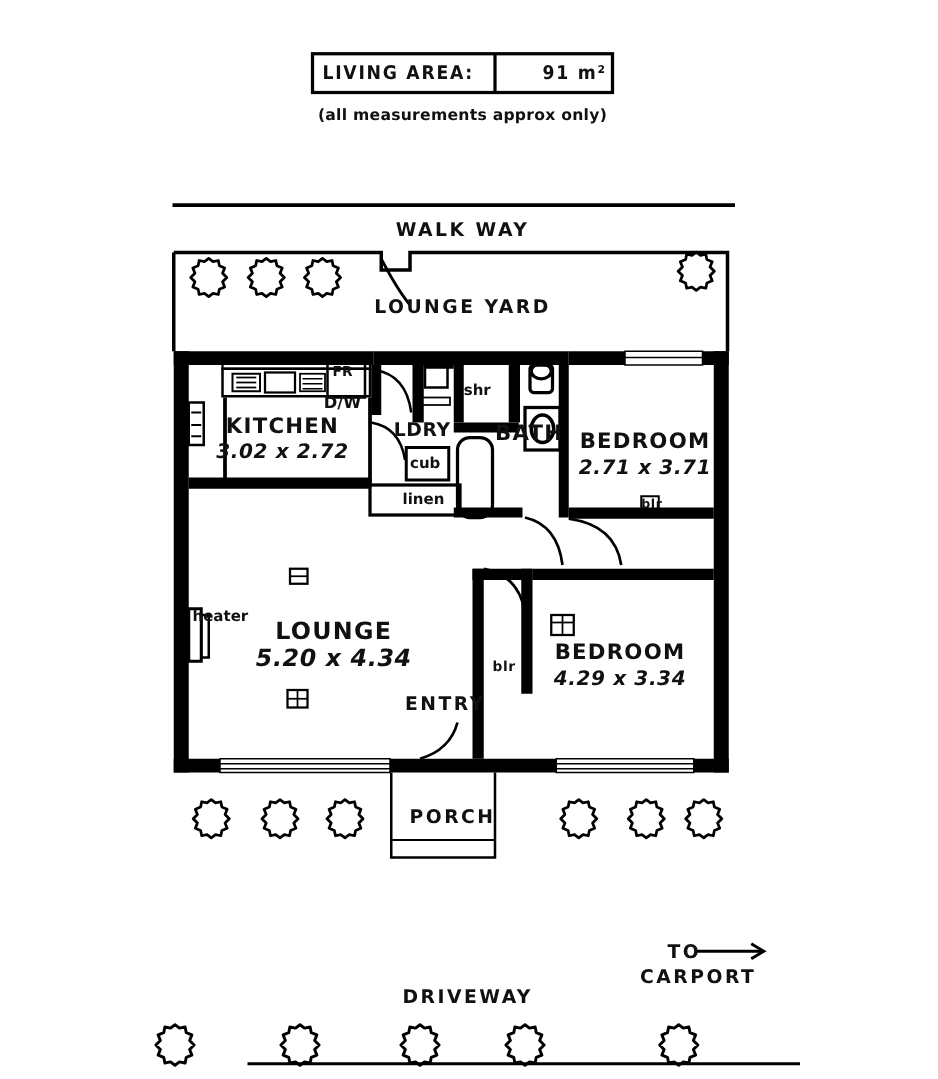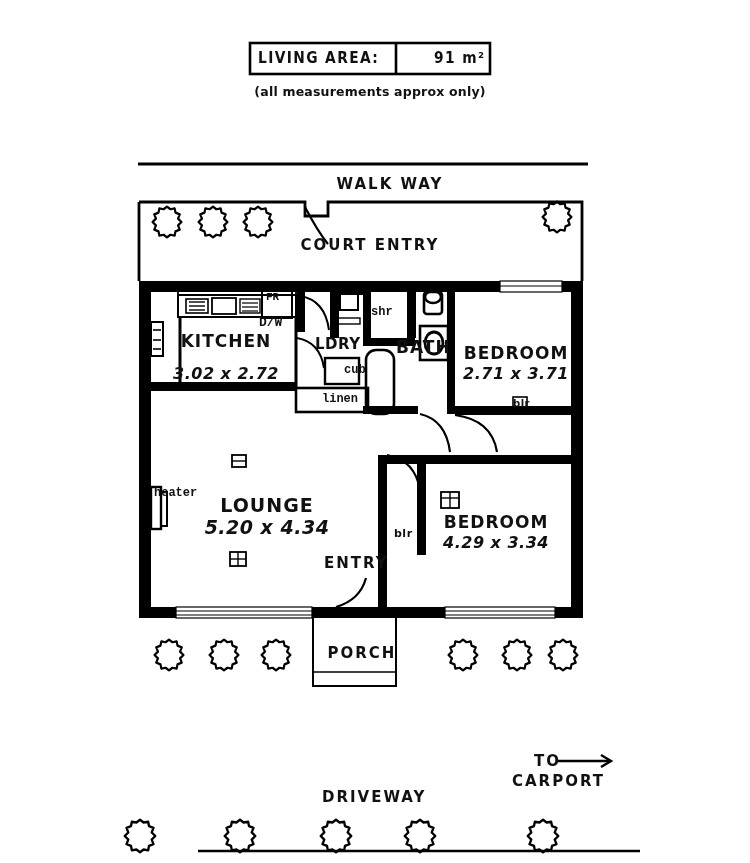--- a/index.html
+++ b/index.html
@@ -5,21 +5,21 @@
   html,body{margin:0;padding:0;background:#ffffff;}
   body{width:750px;height:863px;position:relative;overflow:hidden;
        font-family:"DejaVu Sans","Liberation Sans",sans-serif;color:#000;}
   #plan{position:absolute;left:0;top:0;width:750px;height:863px;}
   .lbl{position:absolute;font-weight:bold;letter-spacing:0.5px;
        white-space:nowrap;color:#111;}
   .lbl.cond{transform:scaleX(0.92);transform-origin:left center;}
   .room-name{font-size:17px;font-weight:bold;letter-spacing:1px;}
   .room-dim{font-size:16px;font-weight:bold;letter-spacing:0.5px;font-style:italic;}
   .zone{font-size:15px;font-weight:bold;letter-spacing:2px;}
-  .tiny{font-size:11px;font-weight:bold;letter-spacing:0px;font-family:Liberation Mono, monospace;}
+  .tiny{font-size:11px;font-weight:bold;letter-spacing:0px;}
   .tinier{font-size:9px;font-weight:bold;}
   .hdrlabel{font-size:15px;font-weight:bold;letter-spacing:1.5px;}
   .hdrnote{font-size:12.5px;letter-spacing:0.2px;}
   .center{transform:translateX(-50%);}
 </style>
 </head>
 <body>
 
 <svg id="plan" viewBox="0 0 750 863">
   <defs>
@@ -195,43 +195,43 @@
   <g>
     <line x1="556" y1="761" x2="610" y2="761" stroke="#000" stroke-width="2.4"></line>
     <polyline points="601,755 611,761 601,767" fill="none" stroke="#000" stroke-width="2.4"></polyline>
   </g>
 </svg>
 
 <div class="lbl hdrlabel cond" style="left:258px;top:49px;">LIVING AREA:</div>
 <div class="lbl hdrlabel cond" style="left:434px;top:49px;">91 m²</div>
 <div class="lbl hdrnote center" style="left:370px;top:84px;">(all measurements approx only)</div>
 
-<div class="lbl zone center" style="left:390px;top:175px;">WALK WAY</div>
-<div class="lbl zone center" style="left:370px;top:236px;">COURT ENTRY</div>
+<div class="lbl zone center" style="left:370px;top:175px;">WALK WAY</div>
+<div class="lbl zone center" style="left:370px;top:236px;">LOUNGE YARD</div>
 <div class="lbl zone center" style="left:362px;top:644px;">PORCH</div>
 <div class="lbl zone" style="left:324px;top:554px;font-size:15px;">ENTRY</div>
 <div class="lbl zone" style="left:322px;top:788px;text-align:right;">DRIVEWAY</div>
 <div class="lbl zone" style="left:534px;top:752px;">TO</div>
 <div class="lbl zone" style="left:512px;top:772px;">CARPORT</div>
 
 <div class="lbl room-name center" style="left:226px;top:331px;">KITCHEN</div>
-<div class="lbl room-dim center" style="left:226px;top:351px;margin-top:13px;">3.02 x 2.72</div>
+<div class="lbl room-dim center" style="left:226px;top:351px;">3.02 x 2.72</div>
 
 <div class="lbl room-name center" style="left:267px;top:494px;font-size:19px;">LOUNGE</div>
 <div class="lbl room-dim center" style="left:267px;top:516px;font-size:19px;">5.20 x 4.34</div>
 
 <div class="lbl room-name center" style="left:516px;top:343px;">BEDROOM</div>
 <div class="lbl room-dim center" style="left:516px;top:364px;">2.71 x 3.71</div>
 
 <div class="lbl room-name center" style="left:496px;top:512px;">BEDROOM</div>
 <div class="lbl room-dim center" style="left:496px;top:533px;">4.29 x 3.34</div>
 
 <div class="lbl" style="left:396px;top:337px;font-size:17px;font-weight:bold;letter-spacing:1px;">BATH</div>
 <div class="lbl" style="left:299px;top:335px;font-size:15px;font-weight:bold;letter-spacing:0.5px;padding-left:16px;">LDRY</div>
 
 <div class="lbl tiny" style="left:259px;top:315px;font-size:13px;">D/W</div>
 <div class="lbl tiny" style="left:266px;top:291px;font-size:11px;">FR</div>
 <div class="lbl tiny" style="left:371px;top:305px;font-size:12px;">shr</div>
-<div class="lbl tiny" style="left:328px;top:363px;font-size:12px;padding-left:16px;">cub</div>
+<div class="lbl tiny" style="left:328px;top:363px;font-size:12px;">cub</div>
 <div class="lbl tiny" style="left:300px;top:392px;font-size:12px;margin-left:22px;">linen</div>
 <div class="lbl tiny" style="left:154px;top:486px;font-size:12px;">heater</div>
 <div class="lbl tinier" style="left:513px;top:398px;font-size:10px;">blr</div>
 <div class="lbl tinier" style="left:394px;top:527px;font-size:11px;">blr</div>
 
 </body></html>

